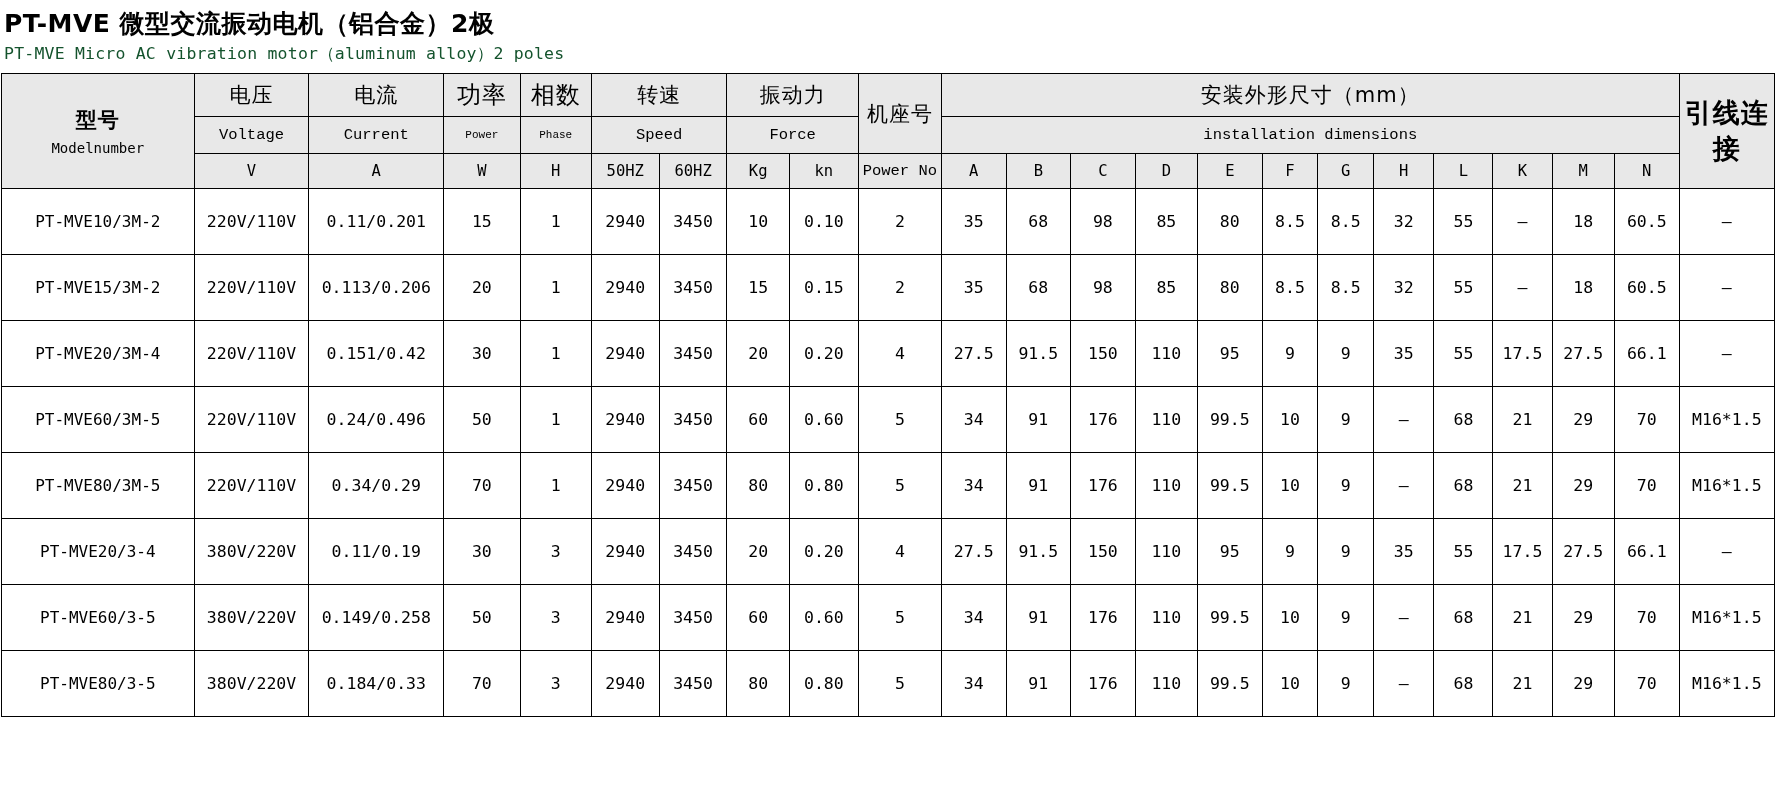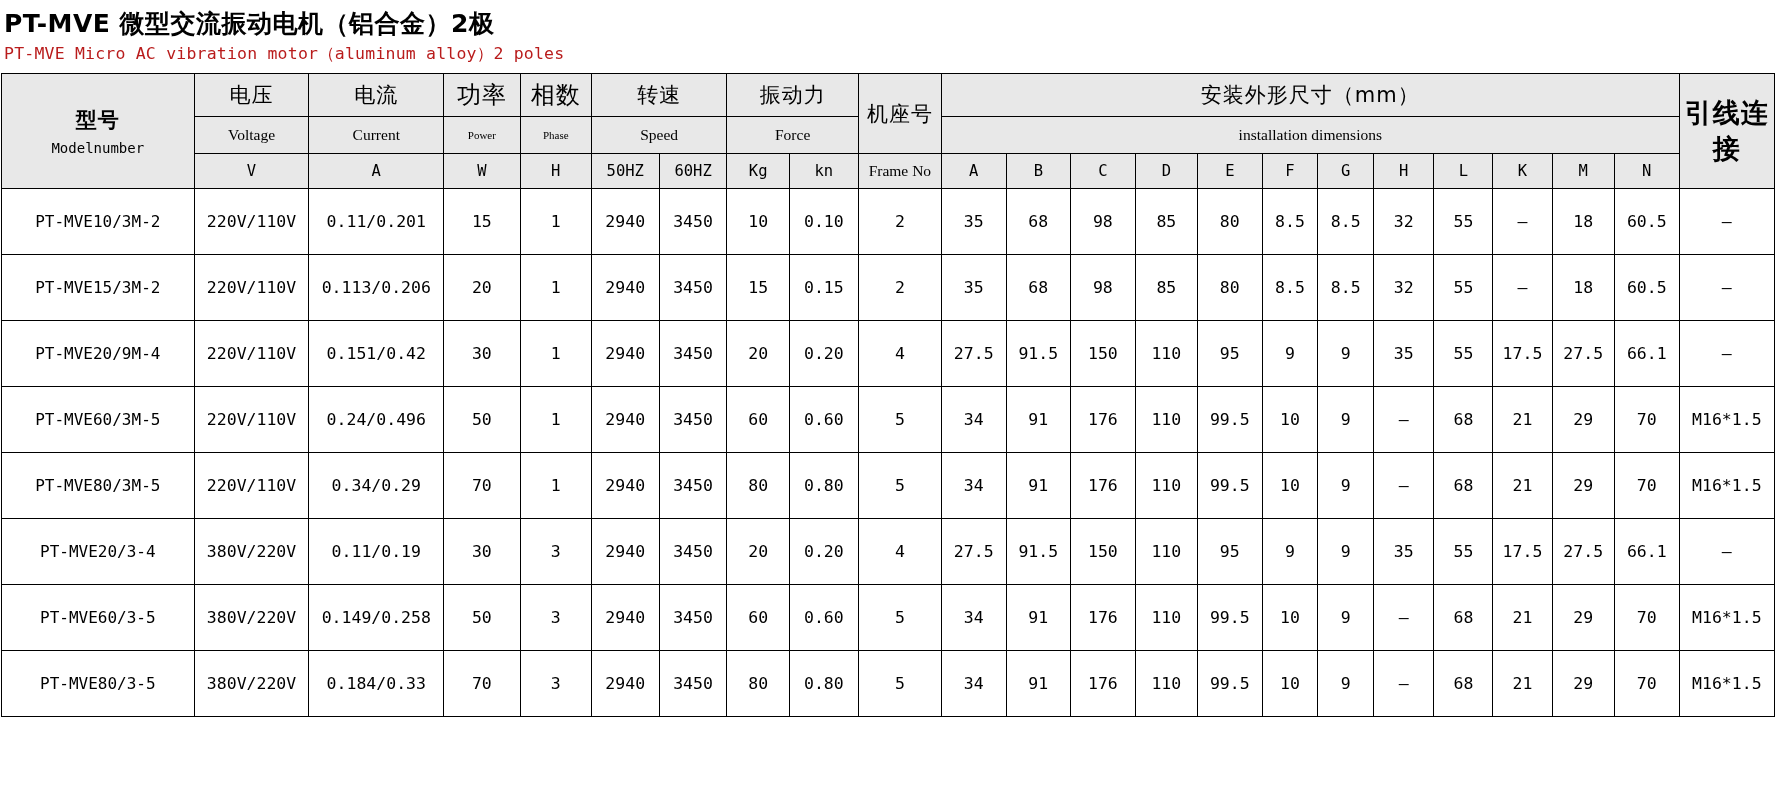--- a/index.html
+++ b/index.html
@@ -23,21 +23,21 @@
     font-weight: 600;
     letter-spacing: 0.5px;
     padding: 2px 16px 0 4px;
     line-height: 1.25;
   }
   .title-en {
     font-family: "DejaVu Sans Mono", monospace;
     font-size: 16.5px;
     padding: 4px 0 6px 4px;
     letter-spacing: 0.2px;
-    color: #b91c1c;
+    color: #14532d;
   }
   table.spec {
     border-collapse: collapse;
     table-layout: fixed;
     width: 1774px;
     margin: 2px 0 0 1px;
   }
   table.spec td, table.spec th {
     border: 1px solid #000;
     text-align: center;
@@ -52,21 +52,21 @@
   .h-zh {
     font-family: "DejaVu Sans", sans-serif;
     font-size: 21px;
     font-weight: 600;
     letter-spacing: 1px;
   }
   .h-zh.small {
     font-size: 24px;
   }
   .h-en {
-    font-family: Liberation Serif, serif;
+    font-family: Liberation Mono, monospace;
     font-size: 15.5px;
   }
   .h-en.tight {
     font-size: 11px;
   }
   .h-unit {
     font-family: "DejaVu Sans Mono", monospace;
     font-size: 15.5px;
   }
   .model-head {
@@ -183,21 +183,21 @@
       </tr>
       <tr class="r3">
         <td class="h-unit">V</td>
         <td class="h-unit">A</td>
         <td class="h-unit">W</td>
         <td class="h-unit">H</td>
         <td class="h-unit">50HZ</td>
         <td class="h-unit">60HZ</td>
         <td class="h-unit">Kg</td>
         <td class="h-unit">kn</td>
-        <td class="h-en">Frame No</td>
+        <td class="h-en">Power No</td>
         <td class="h-unit">A</td>
         <td class="h-unit">B</td>
         <td class="h-unit">C</td>
         <td class="h-unit">D</td>
         <td class="h-unit">E</td>
         <td class="h-unit">F</td>
         <td class="h-unit">G</td>
         <td class="h-unit">H</td>
         <td class="h-unit">L</td>
         <td class="h-unit">K</td>
@@ -250,21 +250,21 @@
         <td>8.5</td>
         <td>8.5</td>
         <td>32</td>
         <td>55</td>
         <td>–</td>
         <td>18</td>
         <td>60.5</td>
         <td>–</td>
       </tr>
       <tr>
-        <td class="model">PT-MVE20/9M-4</td>
+        <td class="model">PT-MVE20/3M-4</td>
         <td>220V/110V</td>
         <td>0.151/0.42</td>
         <td>30</td>
         <td>1</td>
         <td>2940</td>
         <td>3450</td>
         <td>20</td>
         <td>0.20</td>
         <td>4</td>
         <td>27.5</td>

